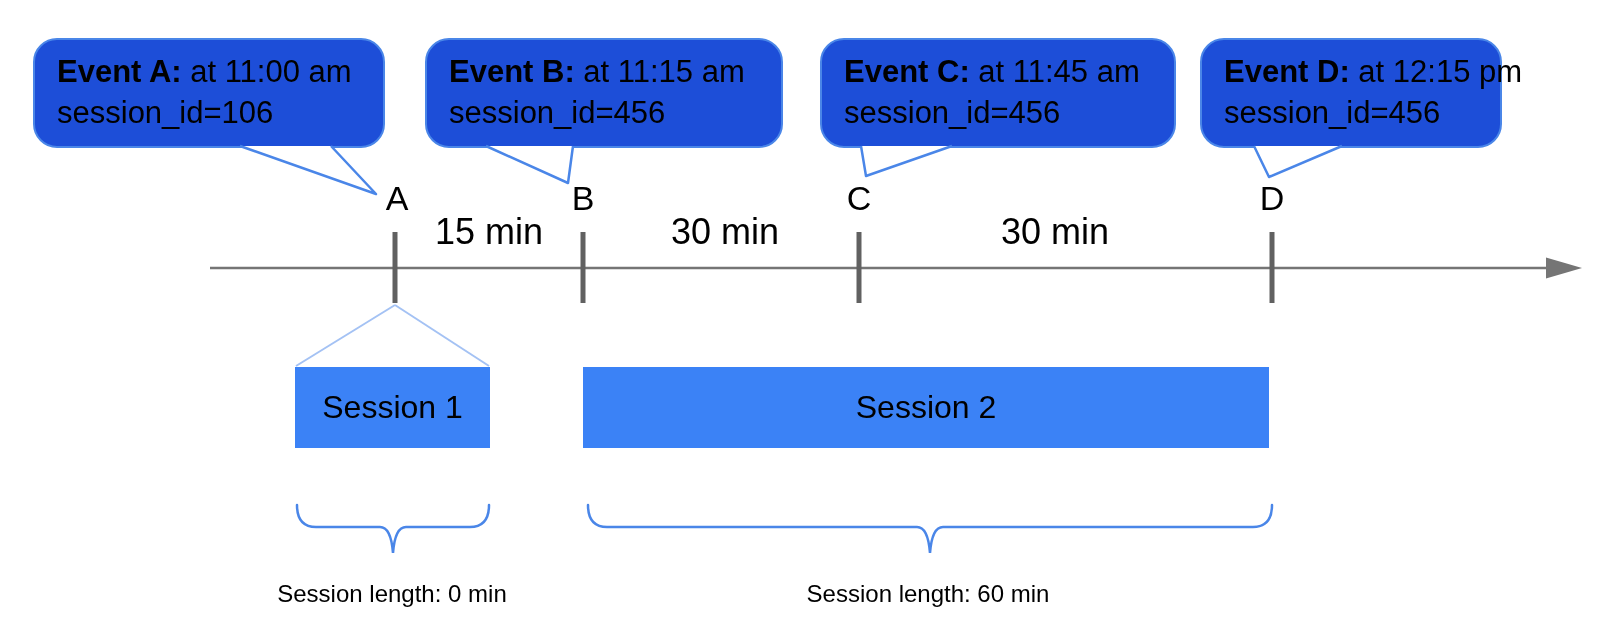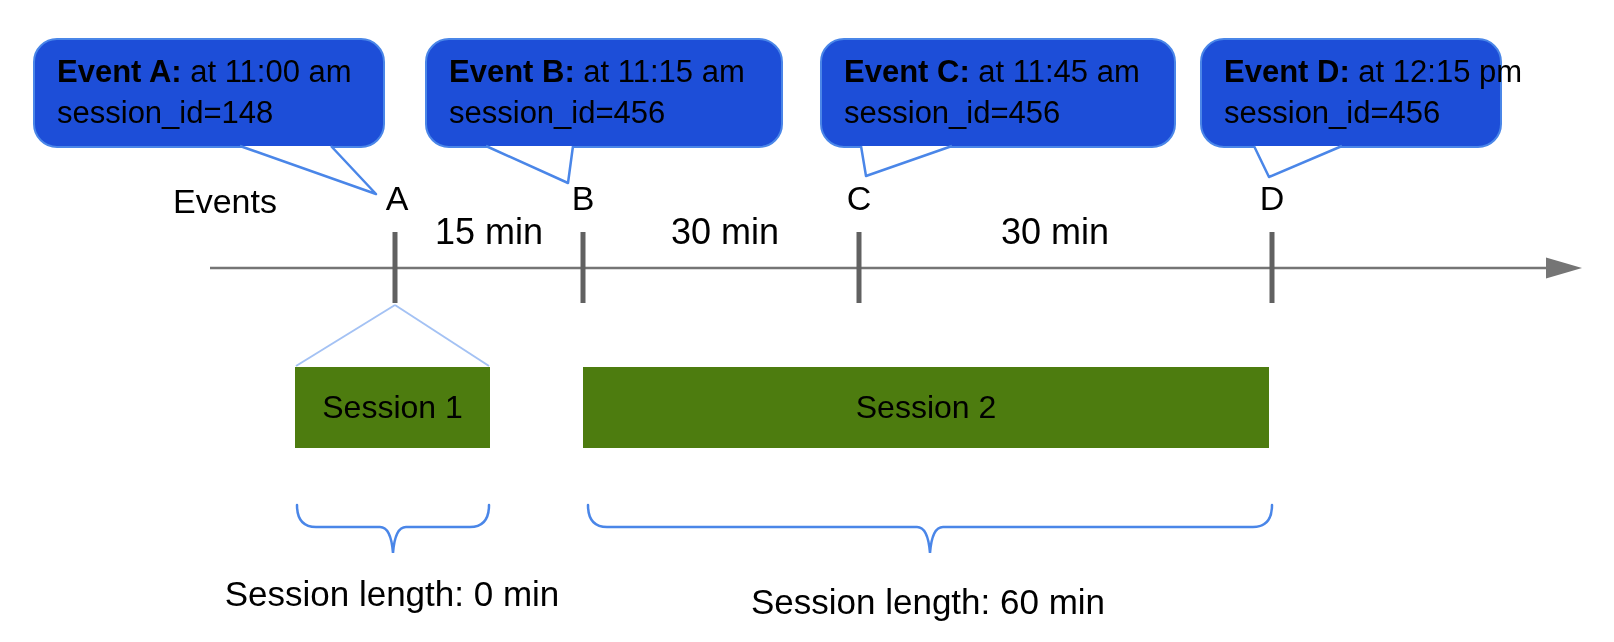--- a/index.html
+++ b/index.html
@@ -27,55 +27,54 @@
   
   #events-label{position:absolute;left:160px;top:181px;width:130px;text-align:center;font-size:34px;line-height:40px;}
   #user-label{position:absolute;left:95px;top:257px;width:110px;font-size:38px;line-height:46px;}
   
   .interval{position:absolute;top:215px;width:140px;text-align:center;font-size:36px;line-height:34px;}
   #interval-1{left:419px;}
   #interval-2{left:655px;}
   #interval-3{left:985px;}
   
   .session-box{
-    position:absolute;top:367px;height:81px;background:#4d7c0f;
+    position:absolute;top:367px;height:81px;background:#3b82f6;
     display:flex;align-items:center;justify-content:center;font-size:32px;z-index:1;
   }
   #session-1{left:295px;width:195px;}
   #session-2{left:583px;width:686px;justify-content:center;}
   
-  .length-label{position:absolute;top:574px;width:440px;text-align:center;font-size:35px;line-height:40px;}
+  .length-label{position:absolute;top:574px;width:440px;text-align:center;font-size:24px;line-height:40px;}
   #length-1{left:172px;}
-  #length-2{left:708px;margin-top:8px;}
+  #length-2{left:708px;}
   
   svg.overlay{position:absolute;left:0;top:0;z-index:2;pointer-events:none;}
 </style>
 </head>
 <body>
 
 <div class="canvas">
 
   <div class="callout" id="callout-a">
     <div><b>Event A:</b><span> at 11:00 am</span></div>
-    <div>session_id=148</div>
+    <div>session_id=106</div>
   </div>
   <div class="callout" id="callout-b">
     <div><b>Event B:</b><span> at 11:15 am</span></div>
     <div>session_id=456</div>
   </div>
   <div class="callout" id="callout-c">
     <div><b>Event C:</b><span> at 11:45 am</span></div>
     <div>session_id=456</div>
   </div>
   <div class="callout" id="callout-d">
     <div><b>Event D:</b><span> at 12:15 pm</span></div>
     <div>session_id=456</div>
   </div>
 
-  <div id="events-label">Events</div>
 
   <div class="evt-letter" id="letter-a">A</div>
   <div class="evt-letter" id="letter-b">B</div>
   <div class="evt-letter" id="letter-c">C</div>
   <div class="evt-letter" id="letter-d">D</div>
 
   <div class="interval" id="interval-1">15 min</div>
   <div class="interval" id="interval-2">30 min</div>
   <div class="interval" id="interval-3">30 min</div>
 

